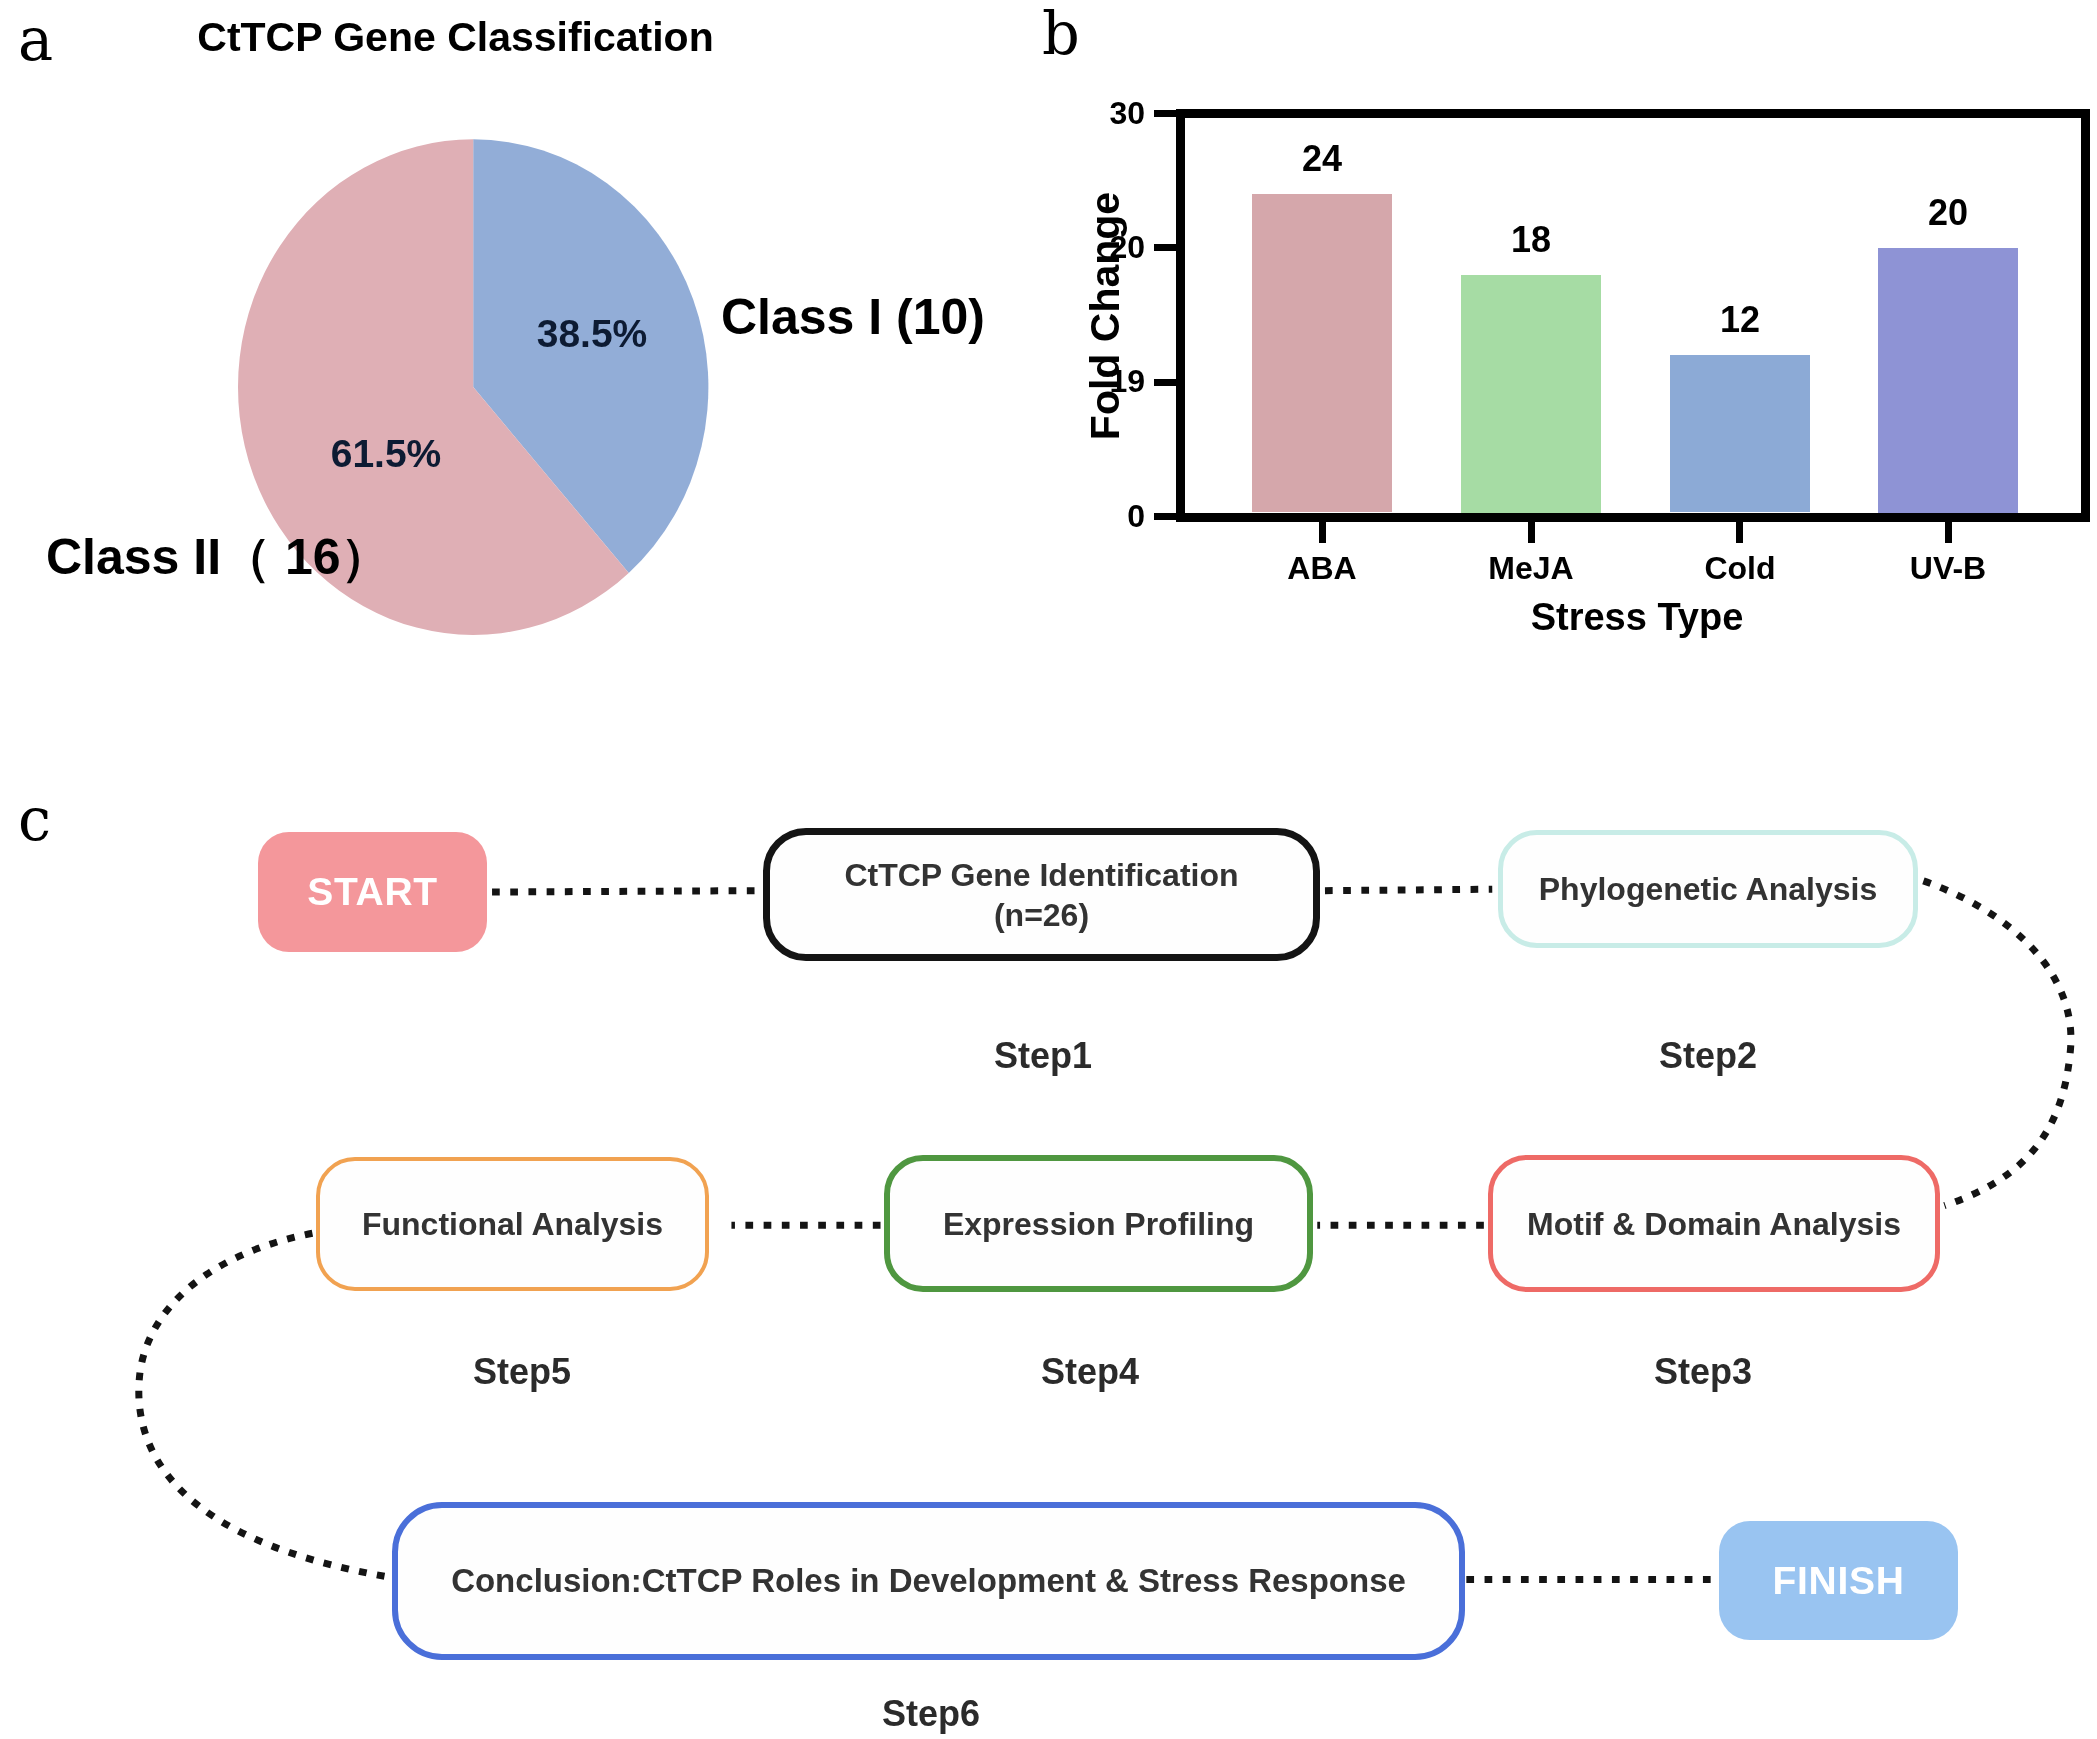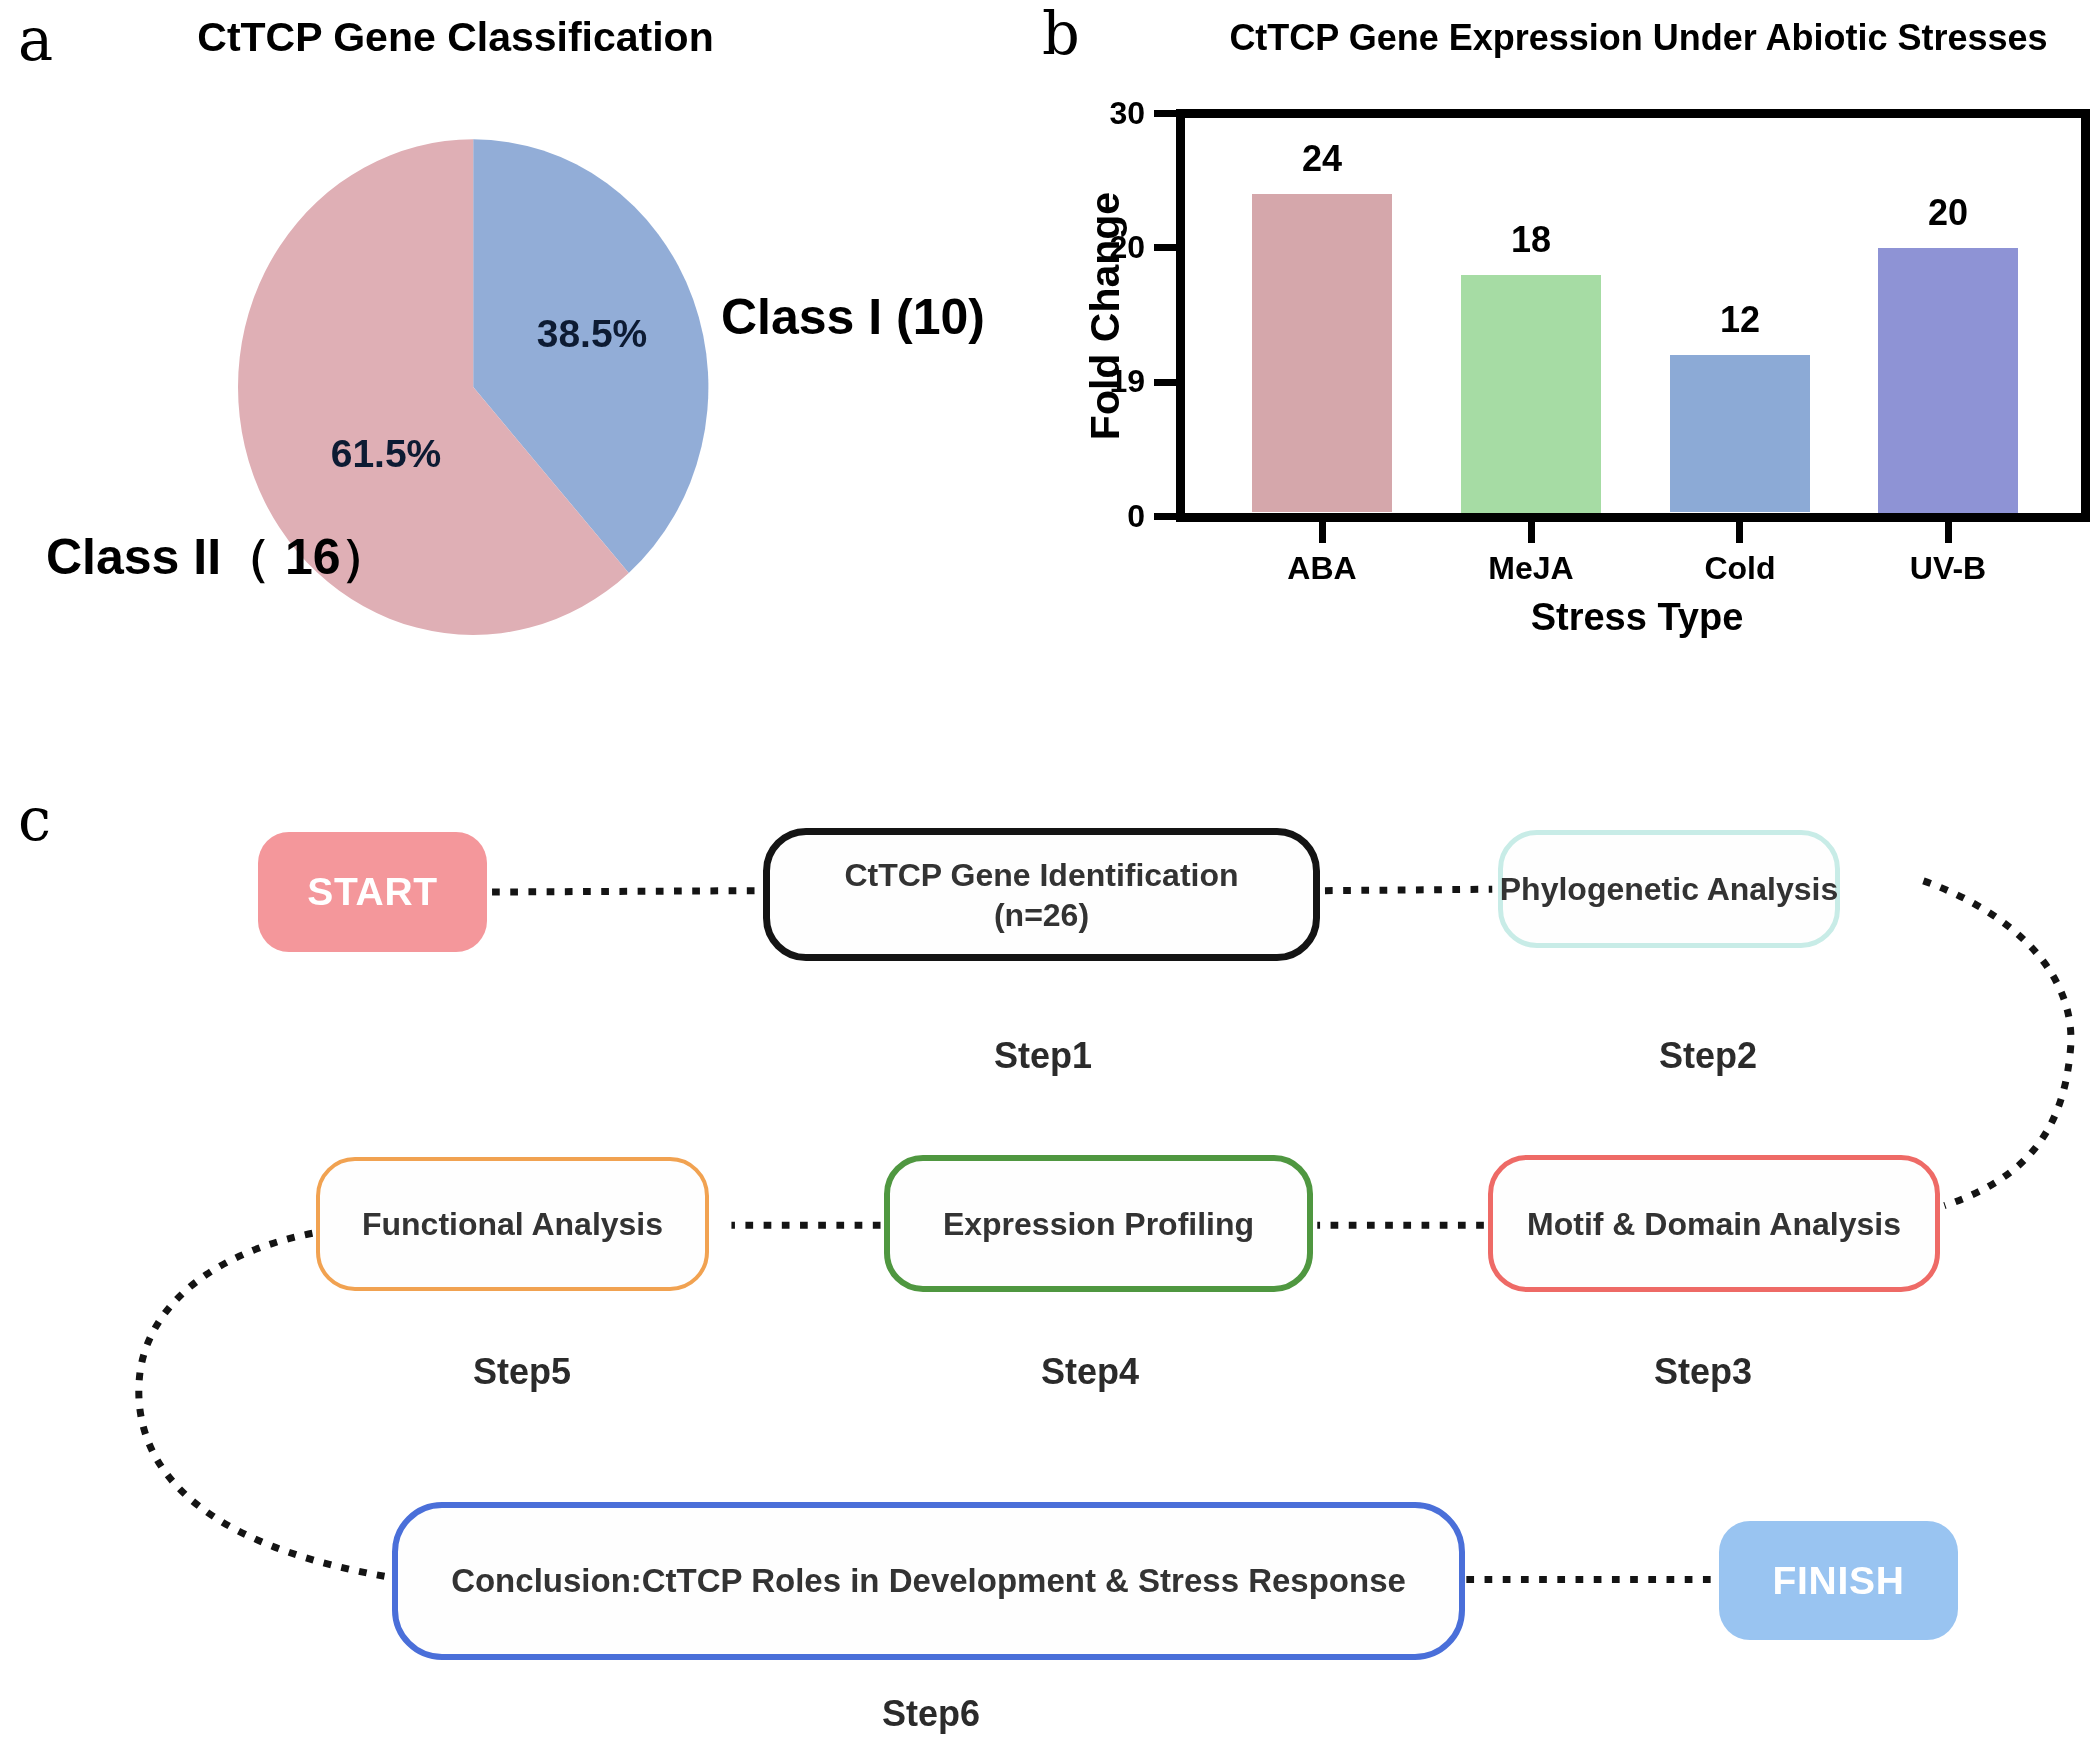--- a/index.html
+++ b/index.html
@@ -41,21 +41,20 @@
     </svg>
 
   <div class="abs pie-pct" style="left:592px;top:334px;">38.5%</div>
   <div class="abs pie-pct" style="left:386px;top:454px;">61.5%</div>
 
   <div class="abs pie-ext" style="left:721px;top:288px;">Class I (10)</div>
   <div class="abs pie-ext" style="left:46px;top:524px;">Class II（ 16）</div>
 
   <div class="abs panel-letter" style="left:1042px;top:4.2px;">b</div>
 
-  <div class="abs chart-title" style="left:1185px;top:17px;width:907px;font-size:36px;">CtTCP Gene Expression Under Abiotic Stresses</div>
 
   <div class="abs bar-frame" style="left:1176px;top:109px;width:914px;height:413px;"></div>
 
   <div class="abs ylab" style="left:1105px;top:316px;">Fold Change</div>
 
   <div class="abs xlab" style="left:1637px;top:596px;">Stress Type</div>
 
   <div class="abs panel-letter" style="left:18px;top:790px;">c</div>
 
   <svg class="abs" style="left:0;top:0;pointer-events:none;" width="2097" height="1740" viewBox="0 0 2996 2485">
@@ -78,21 +77,21 @@
     <span>FINISH</span>
   </div>
 
   <div class="abs flow-node" style="left: 763px; top: 828px; width: 557px; height: 133px; border: 7px solid rgb(20, 20, 20); border-radius: 43px;">
     <div>
       <div>CtTCP Gene Identification</div>
       <div>(n=26)</div>
     </div>
   </div>
 
-  <div class="abs flow-node" style="left: 1498px; top: 830px; width: 342px; height: 118px; border: 5.6px solid rgb(200, 236, 231); border-radius: 39px;">
+  <div class="abs flow-node" style="left: 1498px; top: 830px; width: 420px; height: 118px; border: 5.6px solid rgb(200, 236, 231); border-radius: 39px;">
     <span>Phylogenetic Analysis</span>
   </div>
 
   <div class="abs flow-node" style="left: 884px; top: 1155px; width: 429px; height: 137px; border: 6.3px solid rgb(79, 151, 64); border-radius: 39px;">
     <span>Expression Profiling</span>
   </div>
 
   <div class="abs flow-node" style="left: 1488px; top: 1155px; width: 452px; height: 137px; border: 5.6px solid rgb(238, 106, 102); border-radius: 39px;">
     <span>Motif &amp; Domain Analysis</span>
   </div>

